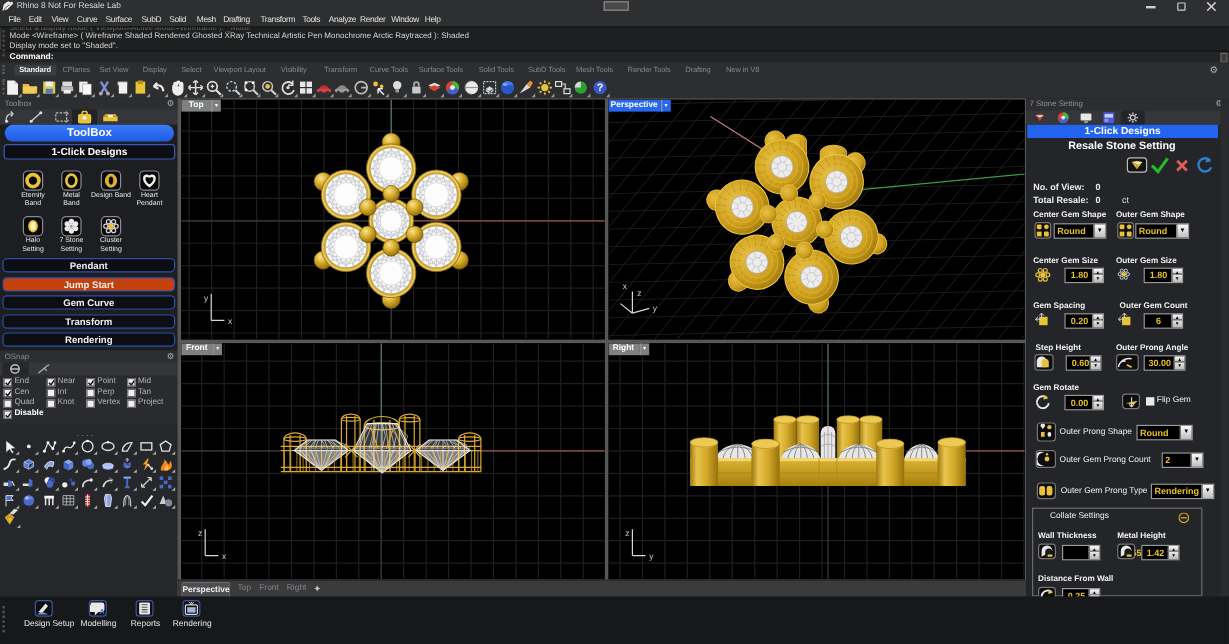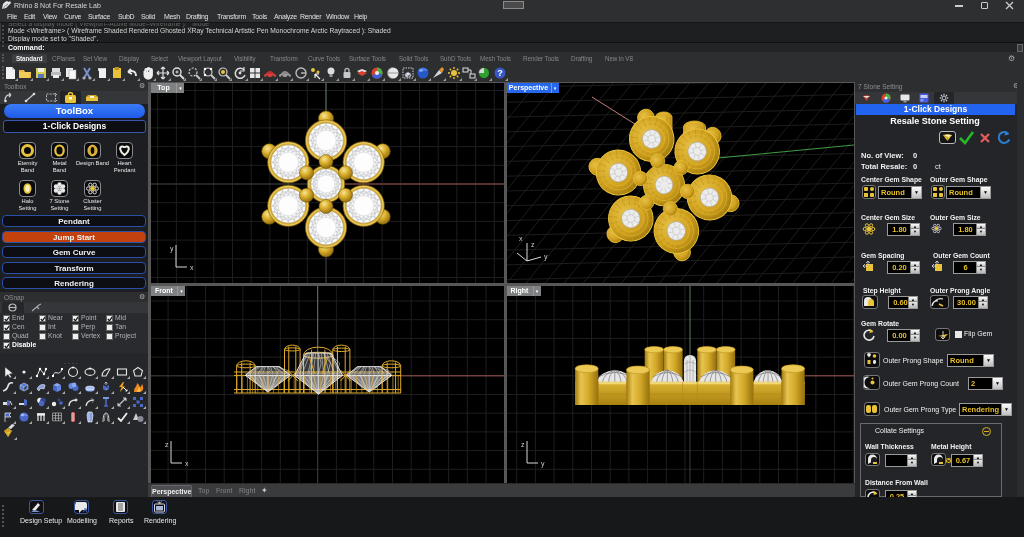--- a/index.html
+++ b/index.html
@@ -2285,21 +2285,21 @@
         <div class="abs" style="right:0;bottom:0;width:9px;height:5.5px;background:linear-gradient(#e8e8e8,#b8b8b8);border-left:1px solid #888;font-size:4px;color:#000;text-align:center;line-height:5px;">▼</div>
       </div>
       <div class="abs" style="left:76px;top:371px;width:15px;height:13px;background:#0d0d0d;border:1px solid #777;border-radius:3px;">
         <svg width="13" height="12" viewBox="0 0 13 12">
           <path d="M2 10 V5 a4 4 0 0 1 9 0" fill="#e8e8e8"></path>
           <path d="M5 10 V6 a2.5 2.5 0 0 1 6 0 V10 Z" fill="#1a1a1a"></path>
           <path d="M7 8 h4 v2 h-4 z" fill="#e8c33a"></path>
         </svg>
       </div>
       <div class="abs" style="left:96px;top:371.5px;width:32px;height:13px;background:#000;border:1px solid #9a9a9a;">
-        <div class="abs" style="left:0;top:0;width:22px;height:11px;color:#e8c028;font-weight:bold;font-size:7.5px;text-align:center;line-height:11px;">0.67</div>
+        <div class="abs" style="left:0;top:0;width:22px;height:11px;color:#e8c028;font-weight:bold;font-size:7.5px;text-align:center;line-height:11px;">1.42</div>
         <div class="abs" style="right:0;top:0;width:9px;height:5.5px;background:linear-gradient(#fdfdfd,#c8c8c8);border-left:1px solid #888;border-bottom:0.5px solid #888;font-size:4px;color:#000;text-align:center;line-height:5px;">▲</div>
         <div class="abs" style="right:0;bottom:0;width:9px;height:5.5px;background:linear-gradient(#e8e8e8,#b8b8b8);border-left:1px solid #888;font-size:4px;color:#000;text-align:center;line-height:5px;">▼</div>
       </div>
       <div class="abs" style="left:10px;top:397px;font-size:6.8px;font-weight:bold;color:#f2f2f2;white-space:nowrap;">Distance From Wall</div>
       <div class="abs" style="left:10px;top:407px;width:15px;height:13px;background:#0d0d0d;border:1px solid #777;border-radius:3px;">
         <svg width="13" height="13" viewBox="0 0 13 13">
           <path d="M10.5 3.5 A5 5 0 1 0 12 8" stroke="#e8e8e8" stroke-width="1.6" fill="none"></path>
           <path d="M8 1 L11.5 4 L7.5 5 Z" fill="#e8c33a"></path>
         </svg>
       </div>

